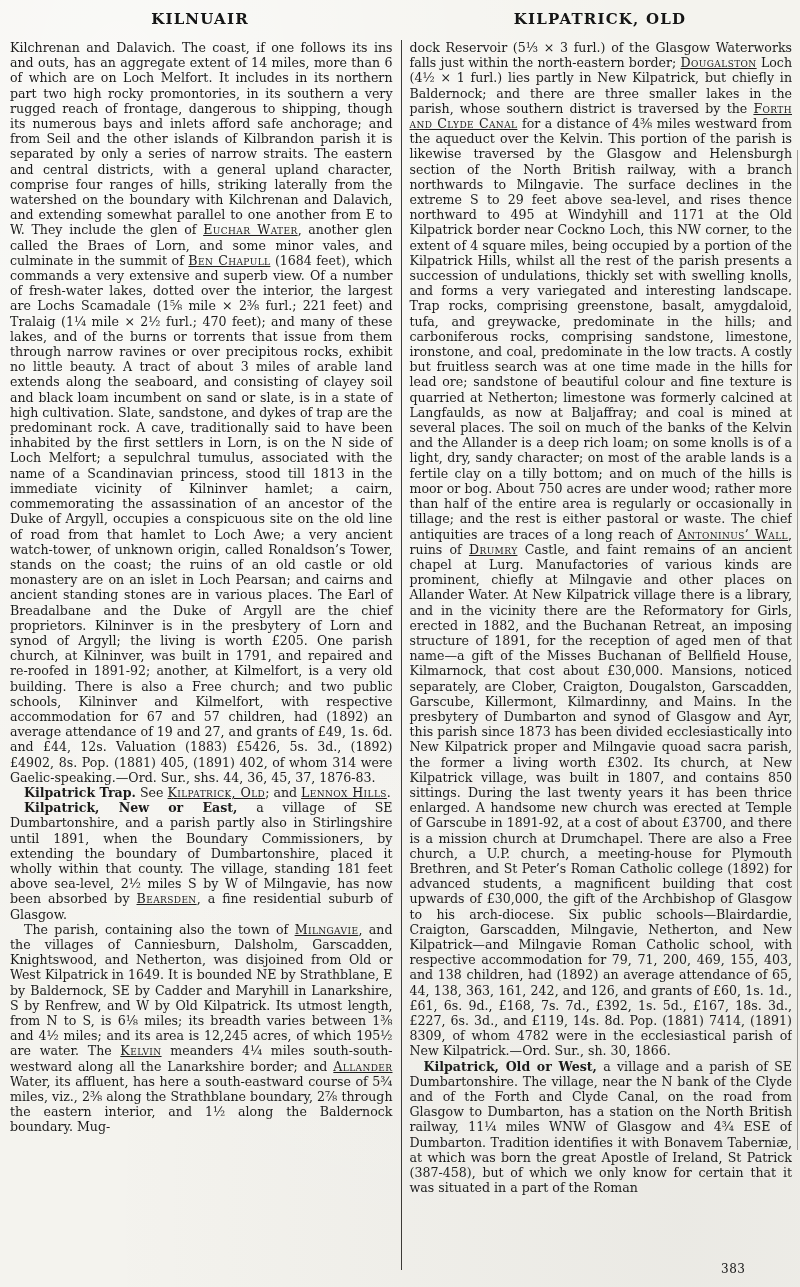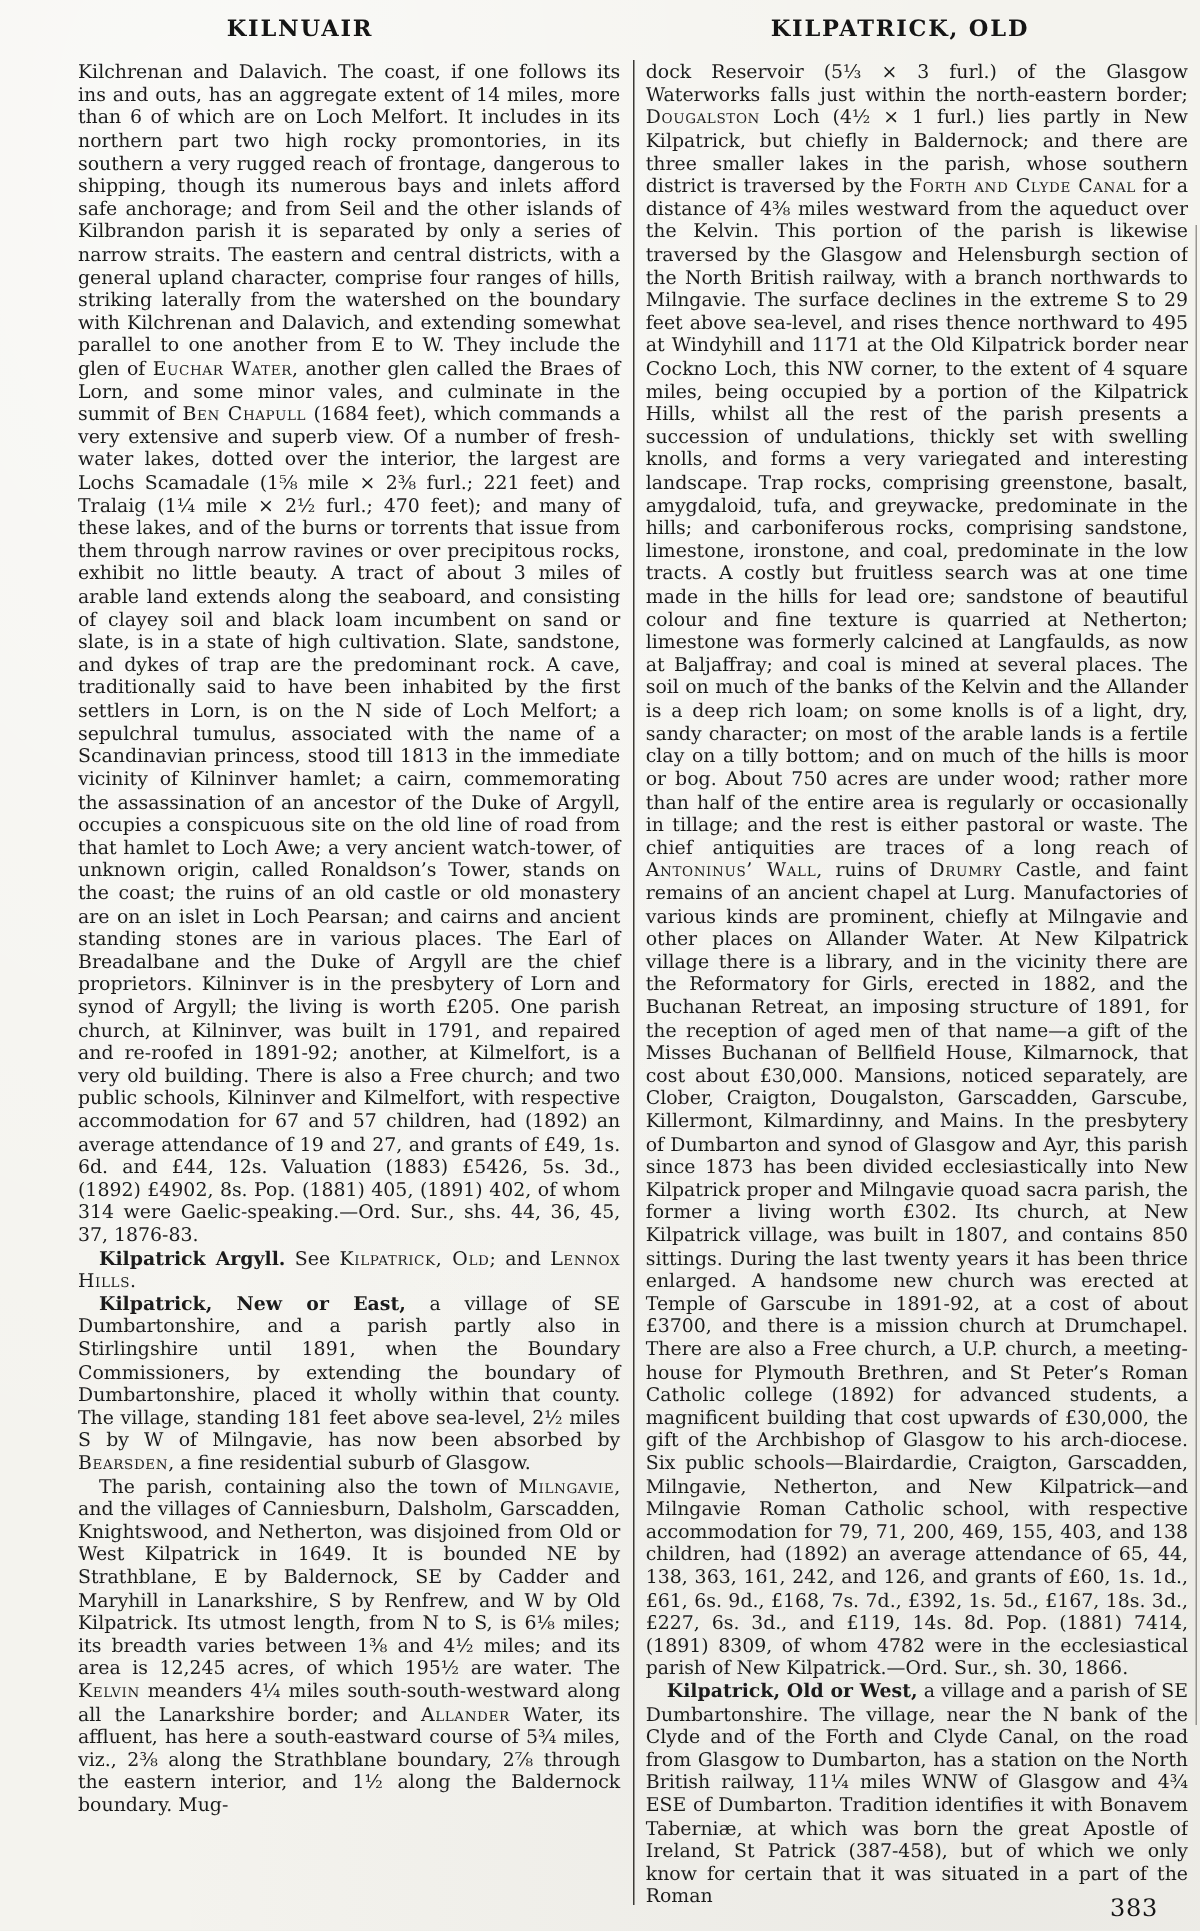--- a/index.html
+++ b/index.html
@@ -29,40 +29,39 @@
     text-align:center;
     font-weight:bold;
     font-size:15px;
     letter-spacing:1.2px;
     color:#151515;
   }
   .cols {
     display:flex;
     padding:2px 8px 0 10px;
     height:1230px;
-    margin-left:42px;
   }
   .col {
     flex:1;
     font-size:12.6px;
     line-height:15.2px;
     text-align:justify;
     overflow:hidden;
   }
   .col-left  { padding-right:8px; border-right:1px solid #3c3a36; }
   .col-right { padding-left:8px; }
   .para { margin:0; }
   .para.indent { text-indent:14px; }
   .seg-b  { font-weight:bold; }
-  .seg-sc { font-variant:small-caps; letter-spacing:.4px; }
+  .seg-sc { font-variant:small-caps; letter-spacing:.4px;text-decoration:underline; }
   .seg-i  { }
   .page-number {
     position:absolute;
-    left:740px; top:1262px;
-    font-size:16px;
+    left:721px; top:1262px;
+    font-size:12px;
     letter-spacing:.5px;
     color:#151515;
   }
   .right-edge-line {
     position:absolute;
     top:150px; right:2px;
     width:1px; height:1000px;
     background:rgba(40,38,34,.45);
   }
 </style>
@@ -72,21 +71,21 @@
 <div class="page">
 
   <div class="running-head">
     <div class="head">KILNUAIR</div>
     <div class="head">KILPATRICK, OLD</div>
   </div>
 
   <div class="cols">
     <div class="col col-left">
         <p class="para"><span>Kilchrenan and Dalavich.  The coast, if one follows its ins and outs, has an aggregate extent of 14 miles, more than 6 of which are on Loch Melfort.  It includes in its northern part two high rocky promontories, in its southern a very rugged reach of frontage, dangerous to shipping, though its numerous bays and inlets afford safe anchorage; and from Seil and the other islands of Kilbrandon parish it is separated by only a series of narrow straits.  The eastern and central districts, with a general upland character, comprise four ranges of hills, striking laterally from the watershed on the boundary with Kilchrenan and Dalavich, and extending somewhat parallel to one another from E to W.  They include the glen of </span><span class="seg-sc">Euchar Water</span><span>, another glen called the Braes of Lorn, and some minor vales, and culminate in the summit of </span><span class="seg-sc">Ben Chapull</span><span> (1684 feet), which commands a very extensive and superb view.  Of a number of fresh-water lakes, dotted over the interior, the largest are Lochs Scamadale (1⅝ mile × 2⅜ furl.; 221 feet) and Tralaig (1¼ mile × 2½ furl.; 470 feet); and many of these lakes, and of the burns or torrents that issue from them through narrow ravines or over precipitous rocks, exhibit no little beauty.  A tract of about 3 miles of arable land extends along the seaboard, and consisting of clayey soil and black loam incumbent on sand or slate, is in a state of high cultivation.  Slate, sandstone, and dykes of trap are the predominant rock.  A cave, traditionally said to have been inhabited by the first settlers in Lorn, is on the N side of Loch Melfort; a sepulchral tumulus, associated with the name of a Scandinavian princess, stood till 1813 in the immediate vicinity of Kilninver hamlet; a cairn, commemorating the assassination of an ancestor of the Duke of Argyll, occupies a conspicuous site on the old line of road from that hamlet to Loch Awe; a very ancient watch-tower, of unknown origin, called Ronaldson’s Tower, stands on the coast; the ruins of an old castle or old monastery are on an islet in Loch Pearsan; and cairns and ancient standing stones are in various places.  The Earl of Breadalbane and the Duke of Argyll are the chief proprietors.  Kilninver is in the presbytery of Lorn and synod of Argyll; the living is worth £205.  One parish church, at Kilninver, was built in 1791, and repaired and re-roofed in 1891-92; another, at Kilmelfort, is a very old building.  There is also a Free church; and two public schools, Kilninver and Kilmelfort, with respective accommodation for 67 and 57 children, had (1892) an average attendance of 19 and 27, and grants of £49, 1s. 6d. and £44, 12s.  Valuation (1883) £5426, 5s. 3d., (1892) £4902, 8s.  Pop. (1881) 405, (1891) 402, of whom 314 were Gaelic-speaking.—</span><span class="seg-i">Ord. Sur.</span><span>, shs. 44, 36, 45, 37, 1876-83.</span></p>
-        <p class="para indent"><span class="seg-b">Kilpatrick Argyll.</span><span>  See </span><span class="seg-sc">Kilpatrick, Old</span><span>; and </span><span class="seg-sc">Lennox Hills</span><span>.</span></p>
+        <p class="para indent"><span class="seg-b">Kilpatrick Trap.</span><span>  See </span><span class="seg-sc">Kilpatrick, Old</span><span>; and </span><span class="seg-sc">Lennox Hills</span><span>.</span></p>
         <p class="para indent"><span class="seg-b">Kilpatrick, New or East,</span><span> a village of SE Dumbartonshire, and a parish partly also in Stirlingshire until 1891, when the Boundary Commissioners, by extending the boundary of Dumbartonshire, placed it wholly within that county.  The village, standing 181 feet above sea-level, 2½ miles S by W of Milngavie, has now been absorbed by </span><span class="seg-sc">Bearsden</span><span>, a fine residential suburb of Glasgow.</span></p>
         <p class="para indent"><span>The parish, containing also the town of </span><span class="seg-sc">Milngavie</span><span>, and the villages of Canniesburn, Dalsholm, Garscadden, Knightswood, and Netherton, was disjoined from Old or West Kilpatrick in 1649.  It is bounded NE by Strathblane, E by Baldernock, SE by Cadder and Maryhill in Lanarkshire, S by Renfrew, and W by Old Kilpatrick.  Its utmost length, from N to S, is 6⅛ miles; its breadth varies between 1⅜ and 4½ miles; and its area is 12,245 acres, of which 195½ are water.  The </span><span class="seg-sc">Kelvin</span><span> meanders 4¼ miles south-south-westward along all the Lanarkshire border; and </span><span class="seg-sc">Allander</span><span> Water, its affluent, has here a south-eastward course of 5¾ miles, viz., 2⅜ along the Strathblane boundary, 2⅞ through the eastern interior, and 1½ along the Baldernock boundary.  Mug-</span></p>
       </div>
     <div class="col col-right">
         <p class="para"><span>dock Reservoir (5⅓ × 3 furl.) of the Glasgow Waterworks falls just within the north-eastern border; </span><span class="seg-sc">Dougalston</span><span> Loch (4½ × 1 furl.) lies partly in New Kilpatrick, but chiefly in Baldernock; and there are three smaller lakes in the parish, whose southern district is traversed by the </span><span class="seg-sc">Forth and Clyde Canal</span><span> for a distance of 4⅜ miles westward from the aqueduct over the Kelvin.  This portion of the parish is likewise traversed by the Glasgow and Helensburgh section of the North British railway, with a branch northwards to Milngavie.  The surface declines in the extreme S to 29 feet above sea-level, and rises thence northward to 495 at Windyhill and 1171 at the Old Kilpatrick border near Cockno Loch, this NW corner, to the extent of 4 square miles, being occupied by a portion of the Kilpatrick Hills, whilst all the rest of the parish presents a succession of undulations, thickly set with swelling knolls, and forms a very variegated and interesting landscape.  Trap rocks, comprising greenstone, basalt, amygdaloid, tufa, and greywacke, predominate in the hills; and carboniferous rocks, comprising sandstone, limestone, ironstone, and coal, predominate in the low tracts.  A costly but fruitless search was at one time made in the hills for lead ore; sandstone of beautiful colour and fine texture is quarried at Netherton; limestone was formerly calcined at Langfaulds, as now at Baljaffray; and coal is mined at several places.  The soil on much of the banks of the Kelvin and the Allander is a deep rich loam; on some knolls is of a light, dry, sandy character; on most of the arable lands is a fertile clay on a tilly bottom; and on much of the hills is moor or bog.  About 750 acres are under wood; rather more than half of the entire area is regularly or occasionally in tillage; and the rest is either pastoral or waste.  The chief antiquities are traces of a long reach of </span><span class="seg-sc">Antoninus’ Wall</span><span>, ruins of </span><span class="seg-sc">Drumry</span><span> Castle, and faint remains of an ancient chapel at Lurg.  Manufactories of various kinds are prominent, chiefly at Milngavie and other places on Allander Water.  At New Kilpatrick village there is a library, and in the vicinity there are the Reformatory for Girls, erected in 1882, and the Buchanan Retreat, an imposing structure of 1891, for the reception of aged men of that name—a gift of the Misses Buchanan of Bellfield House, Kilmarnock, that cost about £30,000.  Mansions, noticed separately, are Clober, Craigton, Dougalston, Garscadden, Garscube, Killermont, Kilmardinny, and Mains.  In the presbytery of Dumbarton and synod of Glasgow and Ayr, this parish since 1873 has been divided ecclesiastically into New Kilpatrick proper and Milngavie </span><span class="seg-i">quoad sacra</span><span> parish, the former a living worth £302.  Its church, at New Kilpatrick village, was built in 1807, and contains 850 sittings.  During the last twenty years it has been thrice enlarged.  A handsome new church was erected at Temple of Garscube in 1891-92, at a cost of about £3700, and there is a mission church at Drumchapel.  There are also a Free church, a U.P. church, a meeting-house for Plymouth Brethren, and St Peter’s Roman Catholic college (1892) for advanced students, a magnificent building that cost upwards of £30,000, the gift of the Archbishop of Glasgow to his arch-diocese.  Six public schools—Blairdardie, Craigton, Garscadden, Milngavie, Netherton, and New Kilpatrick—and Milngavie Roman Catholic school, with respective accommodation for 79, 71, 200, 469, 155, 403, and 138 children, had (1892) an average attendance of 65, 44, 138, 363, 161, 242, and 126, and grants of £60, 1s. 1d., £61, 6s. 9d., £168, 7s. 7d., £392, 1s. 5d., £167, 18s. 3d., £227, 6s. 3d., and £119, 14s. 8d.  Pop. (1881) 7414, (1891) 8309, of whom 4782 were in the ecclesiastical parish of New Kilpatrick.—</span><span class="seg-i">Ord. Sur.</span><span>, sh. 30, 1866.</span></p>
         <p class="para indent"><span class="seg-b">Kilpatrick, Old or West,</span><span> a village and a parish of SE Dumbartonshire.  The village, near the N bank of the Clyde and of the Forth and Clyde Canal, on the road from Glasgow to Dumbarton, has a station on the North British railway, 11¼ miles WNW of Glasgow and 4¾ ESE of Dumbarton.  Tradition identifies it with Bonavem Taberniæ, at which was born the great Apostle of Ireland, St Patrick (387-458), but of which we only know for certain that it was situated in a part of the Roman</span></p>
       </div>
   </div>
 
   <div class="page-number">383</div>

